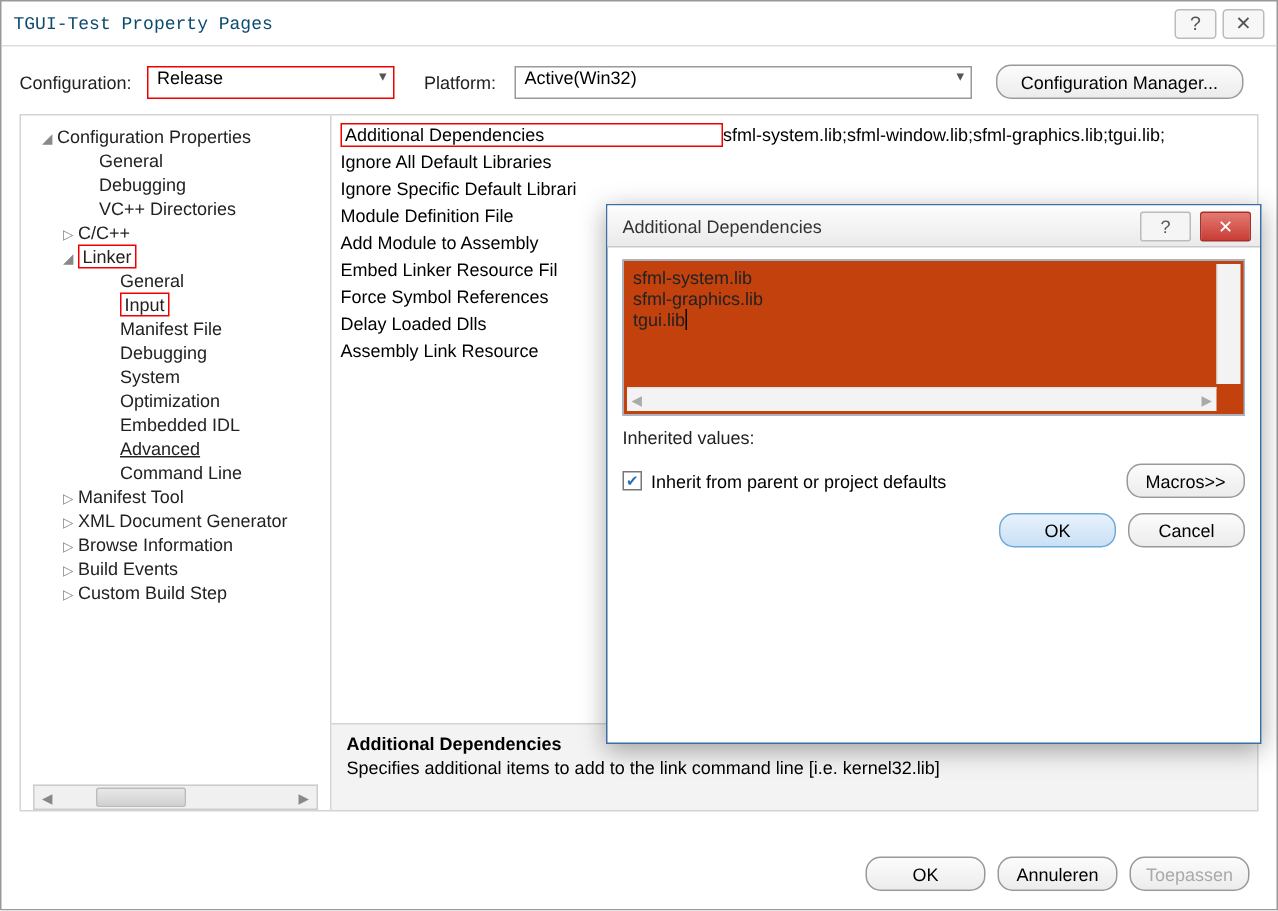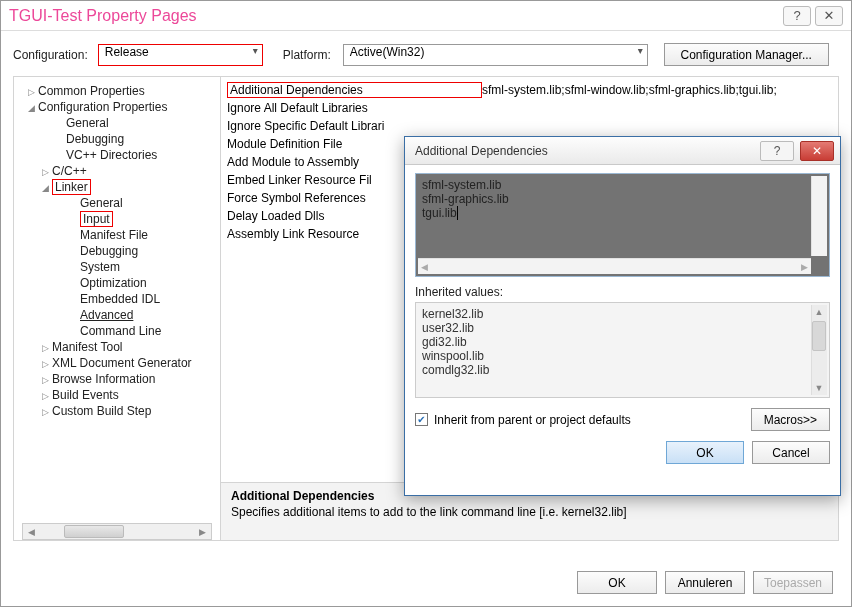--- a/index.html
+++ b/index.html
@@ -1,28 +1,28 @@
 <!DOCTYPE html>
 <html><head>
 <meta charset="utf-8">
 <style>
 * { box-sizing: border-box; font-family: "Segoe UI", Tahoma, sans-serif; font-size: 12px; }
 body { margin: 0; background: #fff; }
 .window { width: 852px; height: 607px; border: 1px solid #999; position: relative; background: #fff; }
 .titlebar { height: 30px; display: flex; align-items: center; padding: 0 8px; border-bottom: 1px solid #ddd; }
-.titlebar .title { flex: 1; font-size: 16px; color: #ec4899; }
+.titlebar .title { flex: 1; font-size: 12px; color: #0c4a6e; font-family: Liberation Mono, monospace; }
 .tb-btn { width: 28px; height: 20px; border: 1px solid #bbb; border-radius: 3px; background: #f7f7f7; margin-left: 4px; display:flex; align-items:center; justify-content:center; font-size:13px; color:#555; cursor:pointer; }
 .content { padding: 12px; position: relative; height: calc(100% - 30px); }
 .config-row { display:flex; align-items:center; gap:8px; margin-bottom: 10px; }
 .label { color:#222; }
 .combo { border:1px solid #999; height:22px; background:#fff; display:flex; padding:0 6px; position:relative; }
 .combo .arrow { position:absolute; right:4px; font-size:10px; color:#555; }
 .combo.release { width:165px; border:1px solid #e00; margin-left:2px;}
 .combo.platform { width:305px; margin-left:4px;}
-.btn { border:1px solid #999; background:linear-gradient(#fcfcfc,#ececec); height:23px; padding:0 12px; border-radius:0; cursor:pointer; display:flex; align-items:center; justify-content:center;}
+.btn { border:1px solid #999; background:linear-gradient(#fcfcfc,#ececec); height:23px; padding:0 12px; border-radius:10px; cursor:pointer; display:flex; align-items:center; justify-content:center;}
 .btn.cfgmgr { width:165px; margin-left:8px;}
 .main-area { border:1px solid #d4d4d4; height:465px; display:flex; background:#fff; }
 .tree { width:207px; border-right:1px solid #d4d4d4; padding:6px 4px; overflow:hidden; position:relative;}
 .tree-item { padding:1px 2px; white-space:nowrap; color:#222; cursor:pointer;}
 .tree-item .exp { display:inline-block; width:10px; color:#888; font-size:9px;}
 .tree-scroll { position:absolute; bottom:0; left:8px; right:8px; height:17px; border:1px solid #ccc; background:#f0f0f0; display:flex; align-items:center;}
 .tree-scroll .sb-arrow { width:17px; height:15px; display:flex; align-items:center; justify-content:center; color:#888; font-size:9px;}
 .tree-scroll .thumb { width:60px; height:13px; background:linear-gradient(#e8e8e8,#d0d0d0); border:1px solid #bbb; border-radius:2px; margin-left:24px;}
 .props { flex:1; display:flex; flex-direction:column; }
 .prop-body { flex:1; padding:4px 6px; position:relative;}
@@ -35,21 +35,21 @@
 .bottom-btns { position:absolute; right:18px; bottom:12px; display:flex; gap:8px;}
 .bottom-btns .btn { width:80px; }
 .btn.disabled { color:#aaa; }
 
 .dialog { position:absolute; left:403px; top:105px; width:437px; height:360px; background:#fff; border:1px solid #3a6ea5; box-shadow:0 4px 16px rgba(0,0,0,0.35);}
 .dlg-title { height:28px; background:linear-gradient(#fdfdfd,#eaeaea); border-bottom:1px solid #c9c9c9; display:flex; align-items:center; padding:0 0 0 10px;}
 .dlg-title .dtt { flex:1; color:#333;}
 .dlg-title .dlgbtn { width:34px; height:20px; border:1px solid #bbb; background:#f5f5f5; display:flex; align-items:center; justify-content:center; font-size:12px; color:#555; border-radius:2px; margin-right:6px;}
 .dlg-title .close { background:linear-gradient(#e47a73,#c83d35); color:#fff; border-color:#a83028;}
 .dlg-body { padding:8px 10px;}
-.ta-wrap { border:1px solid #9bb8d3; height:104px; background:#737373; padding:4px 6px; position:relative;}
+.ta-wrap { border:1px solid #9bb8d3; height:104px; background:#c2410c; padding:4px 6px; position:relative;}
 .ta { white-space:pre; color:#222; }
 .ta .cursor { border-right:1px solid #000; animation:blink 1s infinite;}
 @keyframes blink{50%{border-color:transparent}}
 .ta-sb { position:absolute; right:2px; top:2px; bottom:20px; width:16px; background:#f3f3f3; border-left:1px solid #e2e2e2;}
 .ta-hsb { position:absolute; left:2px; right:18px; bottom:2px; height:16px; background:#f3f3f3; border-top:1px solid #e2e2e2; display:flex; justify-content:space-between; align-items:center;}
 .ta-hsb span{font-size:9px;color:#aaa;padding:0 3px;}
 .sec-label { margin-top:8px; margin-bottom:3px; color:#222;}
 .inh-box { border:1px solid #ccc; background:#f4f4f4; height:96px; padding:4px 6px; position:relative; color:#333;}
 .inh-box .isb { position:absolute; right:2px; top:2px; bottom:2px; width:16px; background:#ececec; border-left:1px solid #ddd;}
 .inh-box .up,.inh-box .down{position:absolute;right:3px;width:14px;height:14px;font-size:9px;color:#888;display:flex;align-items:center;justify-content:center;}
@@ -84,21 +84,20 @@
         <span class="arrow">▾</span>
       </div>
       <div class="btn cfgmgr">
           <span>Configuration Manager...</span>
         </div>
     </div>
 
     <div class="main-area">
       <div class="tree">
         <div id="tree-container">
-            <div class="tree-item" style="padding-left: 10px;"><span class="exp">▷</span><span>Common Properties</span></div>
             <div class="tree-item" style="padding-left: 10px;"><span class="exp">◢</span><span>Configuration Properties</span></div>
             <div class="tree-item" style="padding-left: 38px;"><span class="exp"></span><span>General</span></div>
             <div class="tree-item" style="padding-left: 38px;"><span class="exp"></span><span>Debugging</span></div>
             <div class="tree-item" style="padding-left: 38px;"><span class="exp"></span><span>VC++ Directories</span></div>
             <div class="tree-item" style="padding-left: 24px;"><span class="exp">▷</span><span>C/C++</span></div>
             <div class="tree-item" style="padding-left: 24px;"><span class="exp">◢</span><span class="hl" style="border: 1px solid rgb(238, 0, 0); padding: 0px 2px;">Linker</span></div>
             <div class="tree-item" style="padding-left: 52px;"><span class="exp"></span><span>General</span></div>
             <div class="tree-item" style="padding-left: 52px;"><span class="exp"></span><span class="hl" style="border: 1px solid rgb(238, 0, 0); padding: 0px 2px;">Input</span></div>
             <div class="tree-item" style="padding-left: 52px;"><span class="exp"></span><span>Manifest File</span></div>
             <div class="tree-item" style="padding-left: 52px;"><span class="exp"></span><span>Debugging</span></div>
@@ -178,33 +177,20 @@
       <div class="dlg-body">
         <div class="ta-wrap">
           <div class="ta" id="ta-lines"><div>sfml-system.lib</div><div>sfml-graphics.lib</div><div>tgui.lib<span class="cursor"></span></div></div>
           <div class="ta-sb"></div>
           <div class="ta-hsb">
               <span>◀</span>
               <span>▶</span>
             </div>
         </div>
         <div class="sec-label">Inherited values:</div>
-        <div class="inh-box">
-          <div id="inh-lines">
-              <div>kernel32.lib</div>
-              <div>user32.lib</div>
-              <div>gdi32.lib</div>
-              <div>winspool.lib</div>
-              <div>comdlg32.lib</div>
-            </div>
-          <div class="isb"></div>
-          <div class="up">▲</div>
-          <div class="thumb"></div>
-          <div class="down">▼</div>
-        </div>
         <div class="chk-row">
           <div class="chk">✔</div>
           <span>Inherit from parent or project defaults</span>
           <div class="btn dlg-macros">
               <span>Macros&gt;&gt;</span>
             </div>
         </div>
         <div class="dlg-bot">
           <div class="btn ok">
               <span>OK</span>

